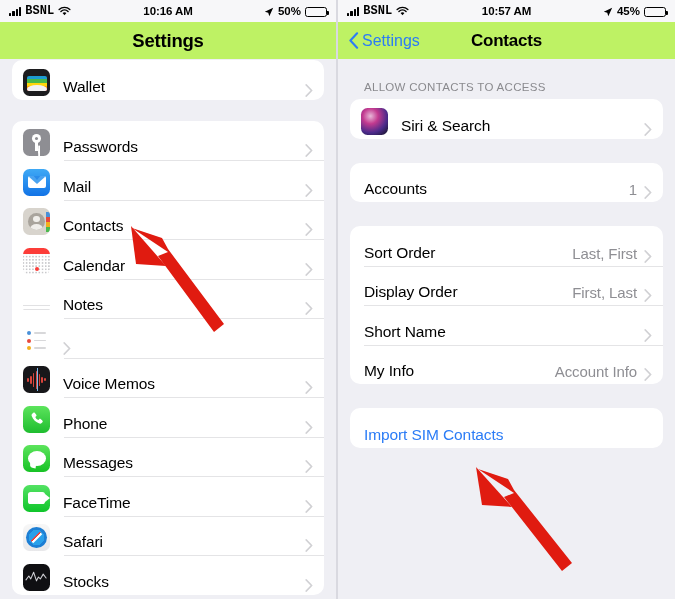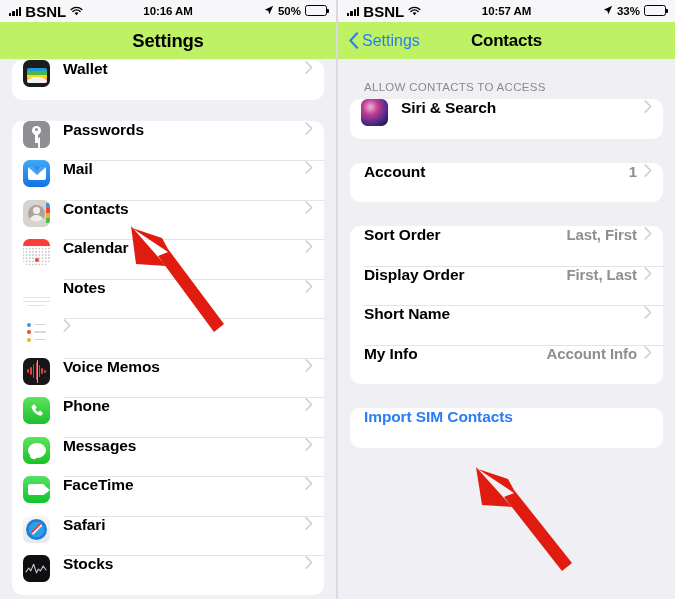--- a/index.html
+++ b/index.html
@@ -39,30 +39,30 @@
   }
   .sb-left { display: flex; align-items: center; gap: 4px; }
   .sb-center {
     position: absolute; left: 0; right: 0;
     text-align: center;
     font-size: 11.5px; font-weight: bold;
     letter-spacing: -0.1px;
   }
   .sb-right {
     margin-left: auto;
-    display: flex; align-items: flex-start; gap: 4px;
+    display: flex; align-items: flex-end; gap: 4px;
     z-index: 2;
   }
   .bars { display: flex; align-items: flex-end; gap: 1.2px; height: 9px; }
   .bars i { display: block; width: 2.2px; background: #000; border-radius: .5px; }
   .bars i:nth-child(1) { height: 3px; }
   .bars i:nth-child(2) { height: 5px; }
   .bars i:nth-child(3) { height: 7px; }
   .bars i:nth-child(4) { height: 9px; }
-  .carrier { font-size: 15px; font-weight: bold; }
+  .carrier { font-size: 12px; font-weight: bold; font-family: Liberation Mono, monospace; }
   .wifi { width: 13px; height: 10px; position: relative; }
   .wifi svg { display:block; }
   .loc { width: 10px; height: 10px; }
   .pct { font-size: 11.5px; font-weight: bold; }
   .battery {
     width: 22px; height: 10.5px;
     border: 1.3px solid #000; border-radius: 2.6px;
     position: relative; padding: 1.2px;
   }
   .battery:after {
@@ -98,26 +98,25 @@
   .content.right { background: #efeff4; }
 
   .group {
     background: #ffffff;
     border-radius: 10px;
     margin: 0 12px;
     overflow: hidden;
   }
 
   .row {
-    display: flex; align-items: flex-start;
+    display: flex; align-items: flex-end;
     height: 39.5px;
     padding: 0 11px 4px 11px;
     position: relative;
     cursor: pointer;
-    font-weight: bold;
   }
   .row + .row:before {
     content: "";
     position: absolute; left: 52px; right: 0; top: 0;
     height: 1px; background: #e4e4e6;
   }
   .row.noicon + .row.noicon:before { left: 14px; }
   .row .appicon {
     width: 27px; height: 27px;
     border-radius: 6.5px;
@@ -469,21 +468,21 @@
             </svg>
         </span>
       </div>
       <div class="sb-center">10:57 AM</div>
       <div class="sb-right">
         <span class="loc">
           <svg viewBox="0 0 12 12" width="10" height="10">
               <path d="M11 1 1 5.6l4.1 1.3L6.4 11 11 1z" fill="#000"></path>
             </svg>
         </span>
-        <span class="pct">33%</span>
+        <span class="pct">45%</span>
         <span class="battery"><span class="fill" style="width:33%"></span></span>
       </div>
     </div>
 
     <div class="navbar">
       <div class="nav-back">
         <span class="chev-back">
           <svg viewBox="0 0 11 18" width="11" height="17">
               <path d="M9.3 1.4 2.2 9l7.1 7.6" stroke="#2b7cf6" stroke-width="2.2" fill="none" stroke-linecap="round" stroke-linejoin="round"></path>
             </svg>
@@ -502,21 +501,21 @@
           <span class="appicon ic-siri"></span>
           <span class="label">Siri &amp; Search</span>
           <span class="chev"><svg viewBox="0 0 8 13" width="8" height="13">
                 <path d="M1.3 1 6.6 6.5 1.3 12" stroke="#b8b8bd" stroke-width="1.8" fill="none" stroke-linecap="round" stroke-linejoin="round"></path>
               </svg></span>
         </div>
       </div>
 
       <div class="group" style="margin-top:24px;">
         <div class="row noicon" style="padding-left:14px;">
-          <span class="label">Account</span>
+          <span class="label">Accounts</span>
           <span class="value">1</span>
           <span class="chev"><svg viewBox="0 0 8 13" width="8" height="13">
                 <path d="M1.3 1 6.6 6.5 1.3 12" stroke="#b8b8bd" stroke-width="1.8" fill="none" stroke-linecap="round" stroke-linejoin="round"></path>
               </svg></span>
         </div>
       </div>
 
       <div class="group" style="margin-top:24px;">
         <div class="row noicon" style="padding-left:14px;">
           <span class="label">Sort Order</span>

